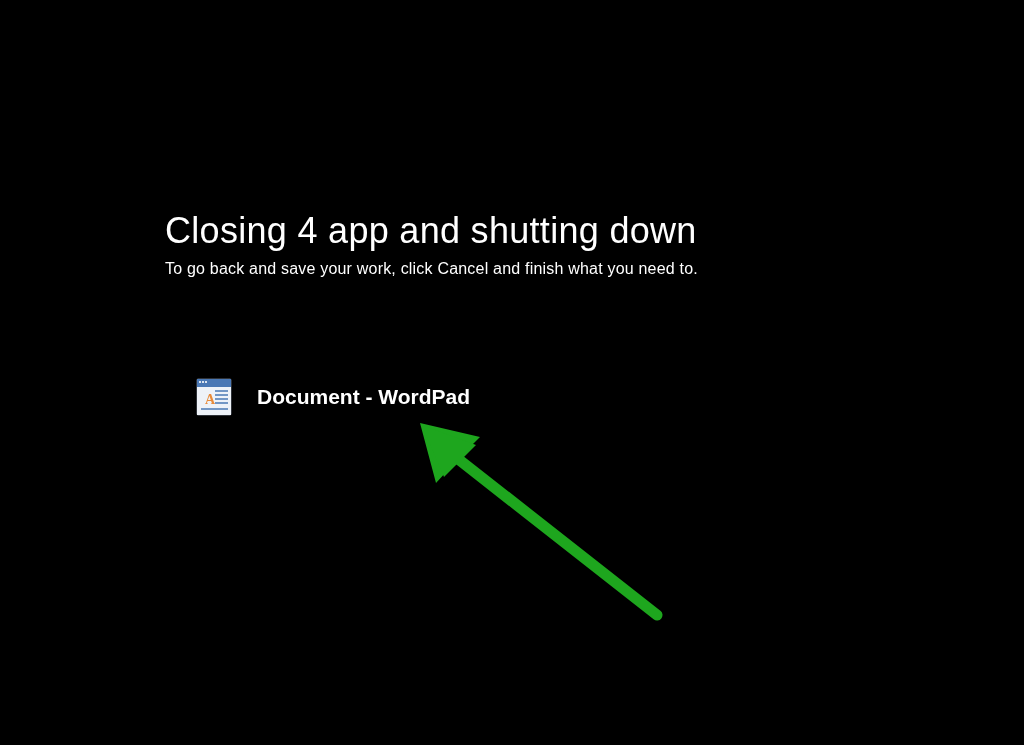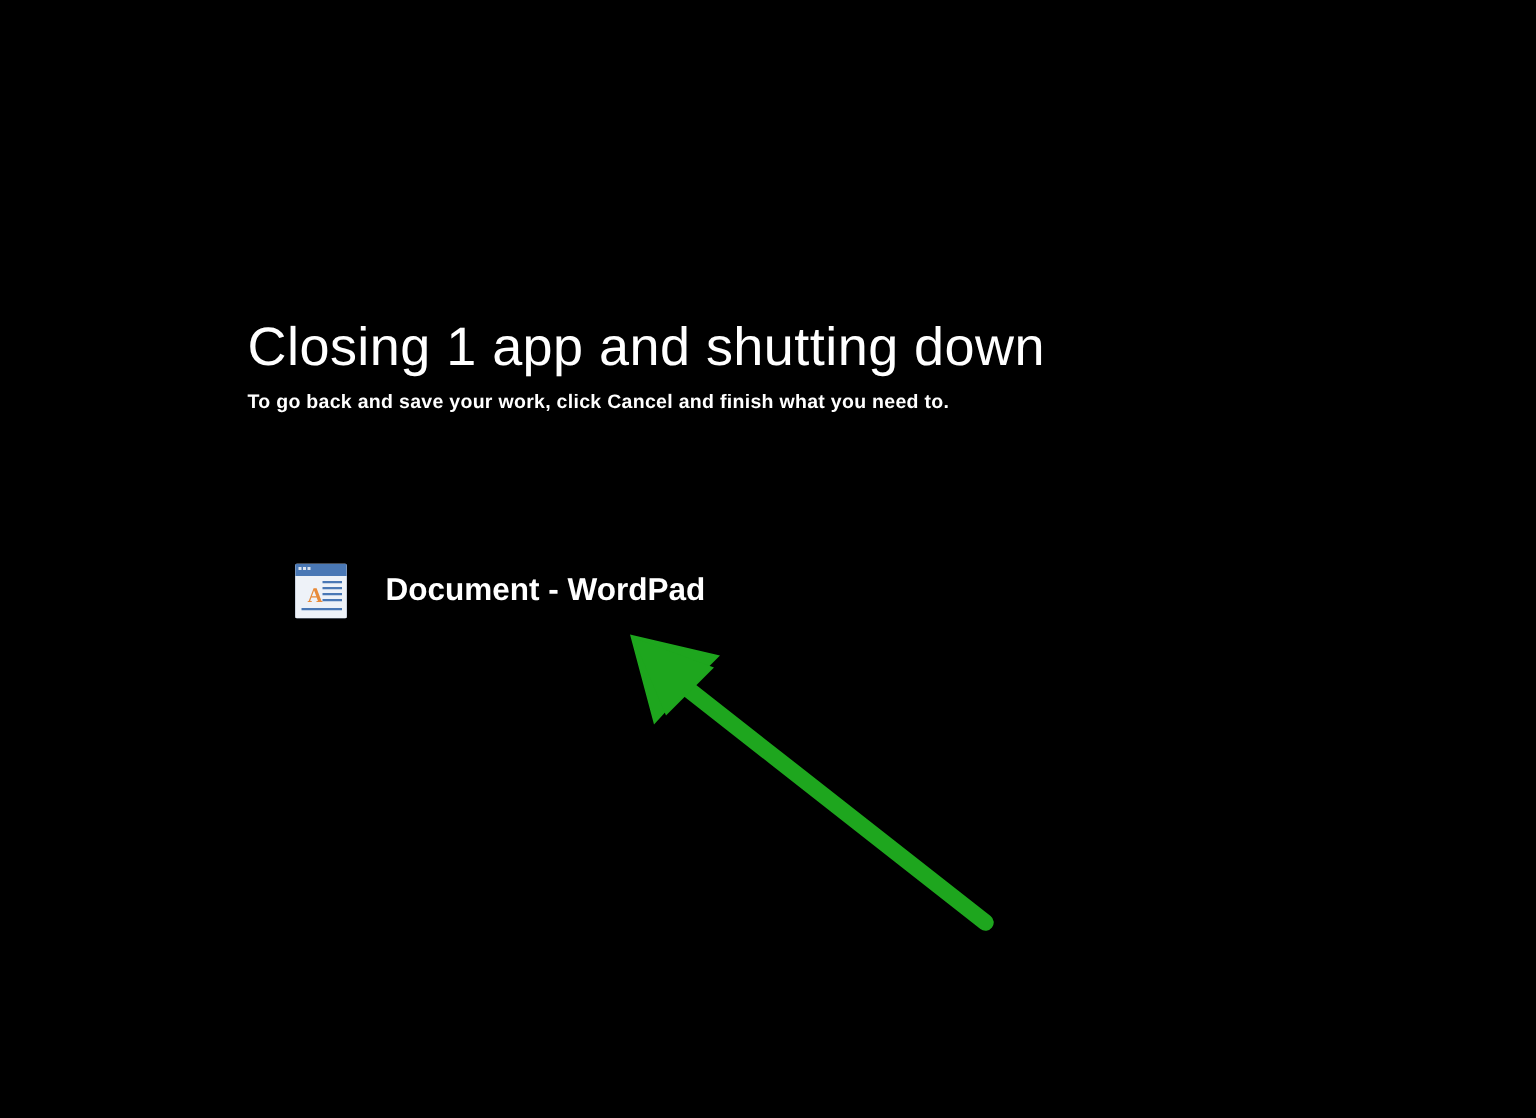--- a/index.html
+++ b/index.html
@@ -21,22 +21,22 @@
       left: 165px;
       top: 210px;
     }
     .title {
       font-size: 36px;
       font-weight: 300;
       letter-spacing: 0.3px;
       margin-bottom: 8px;
     }
     .subtitle {
-      font-size: 13px;
-      font-weight: 700;
+      font-size: 16px;
+      font-weight: 400;
       letter-spacing: 0.2px;
     }
     .app-list {
       margin-top: 98px;
       margin-left: 28px;
     }
     .app-item {
       display: flex;
       align-items: center;
       gap: 22px;
@@ -54,21 +54,21 @@
       position: absolute;
       left: 412px;
       top: 415px;
       pointer-events: none;
     }
   </style>
 </head>
 <body>
 
 <div class="content">
-  <h1 class="title">Closing 1 app and shutting down</h1>
+  <h1 class="title">Closing 4 app and shutting down</h1>
   <p class="subtitle">To go back and save your work, click Cancel and finish what you need to.</p>
 
   <div class="app-list">
     <div class="app-item">
       <div class="app-icon">
         <svg width="42" height="42" viewBox="0 0 42 42">
           <rect x="4" y="3" width="34" height="36" rx="1" fill="#f5f5f5" stroke="#b8c8e0" stroke-width="0.5"></rect>
           <rect x="4" y="3" width="34" height="8" fill="#4a78b5"></rect>
           <rect x="6" y="5" width="2" height="2" fill="#ffffff" opacity="0.8"></rect>
           <rect x="9" y="5" width="2" height="2" fill="#ffffff" opacity="0.8"></rect>

